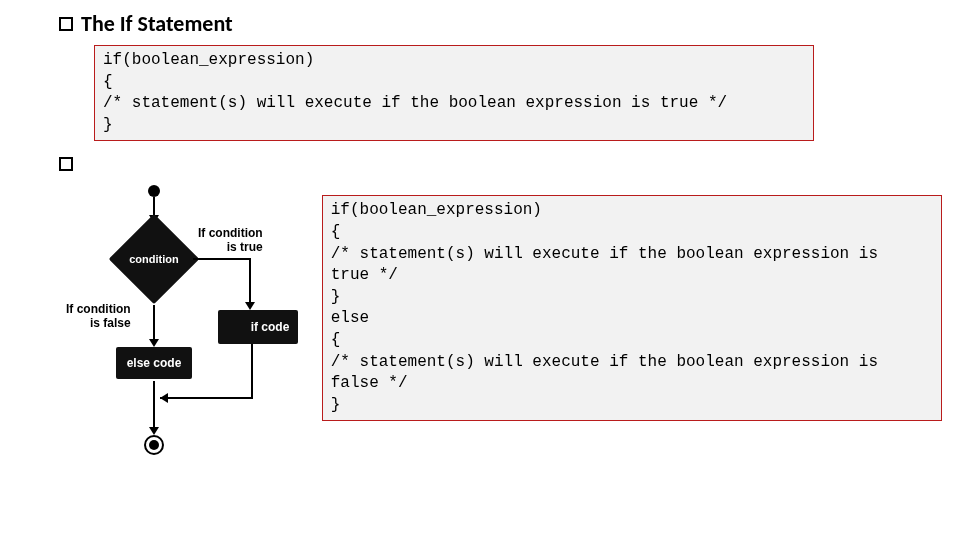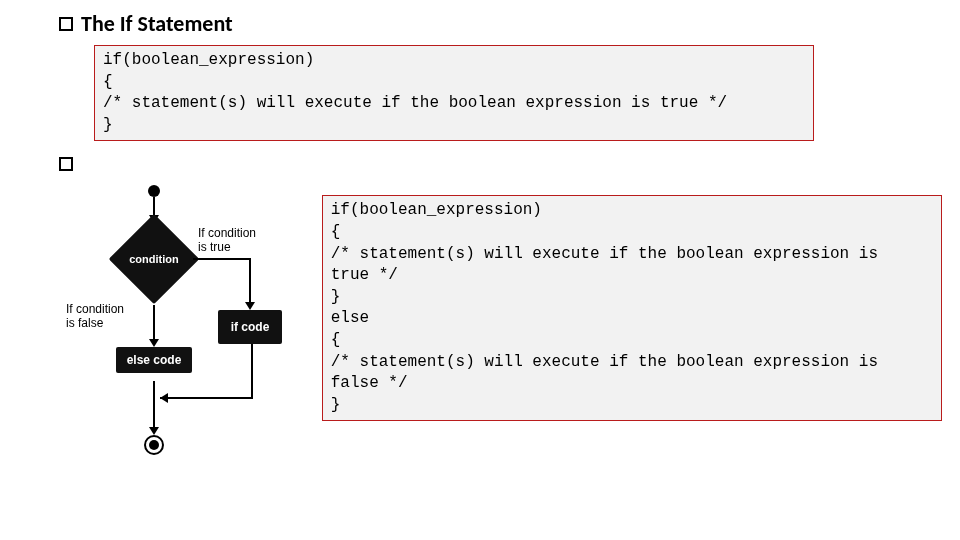--- a/index.html
+++ b/index.html
@@ -56,23 +56,24 @@
   
   .flowchart {
     position: relative;
     width: 270px;
     height: 290px;
   }
   .fc-label {
     position: absolute;
     font-family: Arial, sans-serif;
     font-size: 12px;
-    font-weight: 400;
+    font-weight: 700;
     color: #000;
     line-height: 1.15;
+    text-align: right;
   }
   .fc-box {
     position: absolute;
     background: #111;
     color: #fff;
     font-family: Arial, sans-serif;
     font-size: 12px;
     font-weight: 700;
     border-radius: 2px;
     display: flex;
@@ -169,30 +170,30 @@
       <div class="diamond" style="left:84px; top:48px;">
         <span>condition</span>
       </div>
 
       <div class="line" style="left:155px; top:79px; width:58px; height:2px;"></div>
       <div class="line" style="left:211px; top:79px; width:2px; height:46px;"></div>
       <div class="arrow-down" style="left:207px; top:123px;"></div>
       <div class="fc-label" style="left:160px; top:48px; white-space:pre;">If condition
 is true</div>
 
-      <div class="fc-box" style="left:180px; top:131px; width:64px; height:34px;">
+      <div class="fc-box" style="left:180px; top:131px; width:56px; height:34px;padding-left:24px;">
         <span>if code</span>
       </div>
 
       <div class="line" style="left:115px; top:126px; width:2px; height:36px;"></div>
       <div class="arrow-down" style="left:111px; top:160px;"></div>
       <div class="fc-label" style="left:28px; top:124px; white-space:pre;">If condition
 is false</div>
 
-      <div class="fc-box" style="left:78px; top:168px; width:76px; height:26px;text-align:center;">
+      <div class="fc-box" style="left:78px; top:168px; width:76px; height:32px;text-align:center;">
         <span>else code</span>
       </div>
 
       <div class="line" style="left:213px; top:165px; width:2px; height:55px;"></div>
       <div class="line" style="left:122px; top:218px; width:93px; height:2px;"></div>
       <div class="arrow-right" style="left:122px; top:214px; transform: scaleX(-1);"></div>
 
       <div class="line" style="left:115px; top:202px; width:2px; height:48px;"></div>
       <div class="arrow-down" style="left:111px; top:248px;"></div>
 

